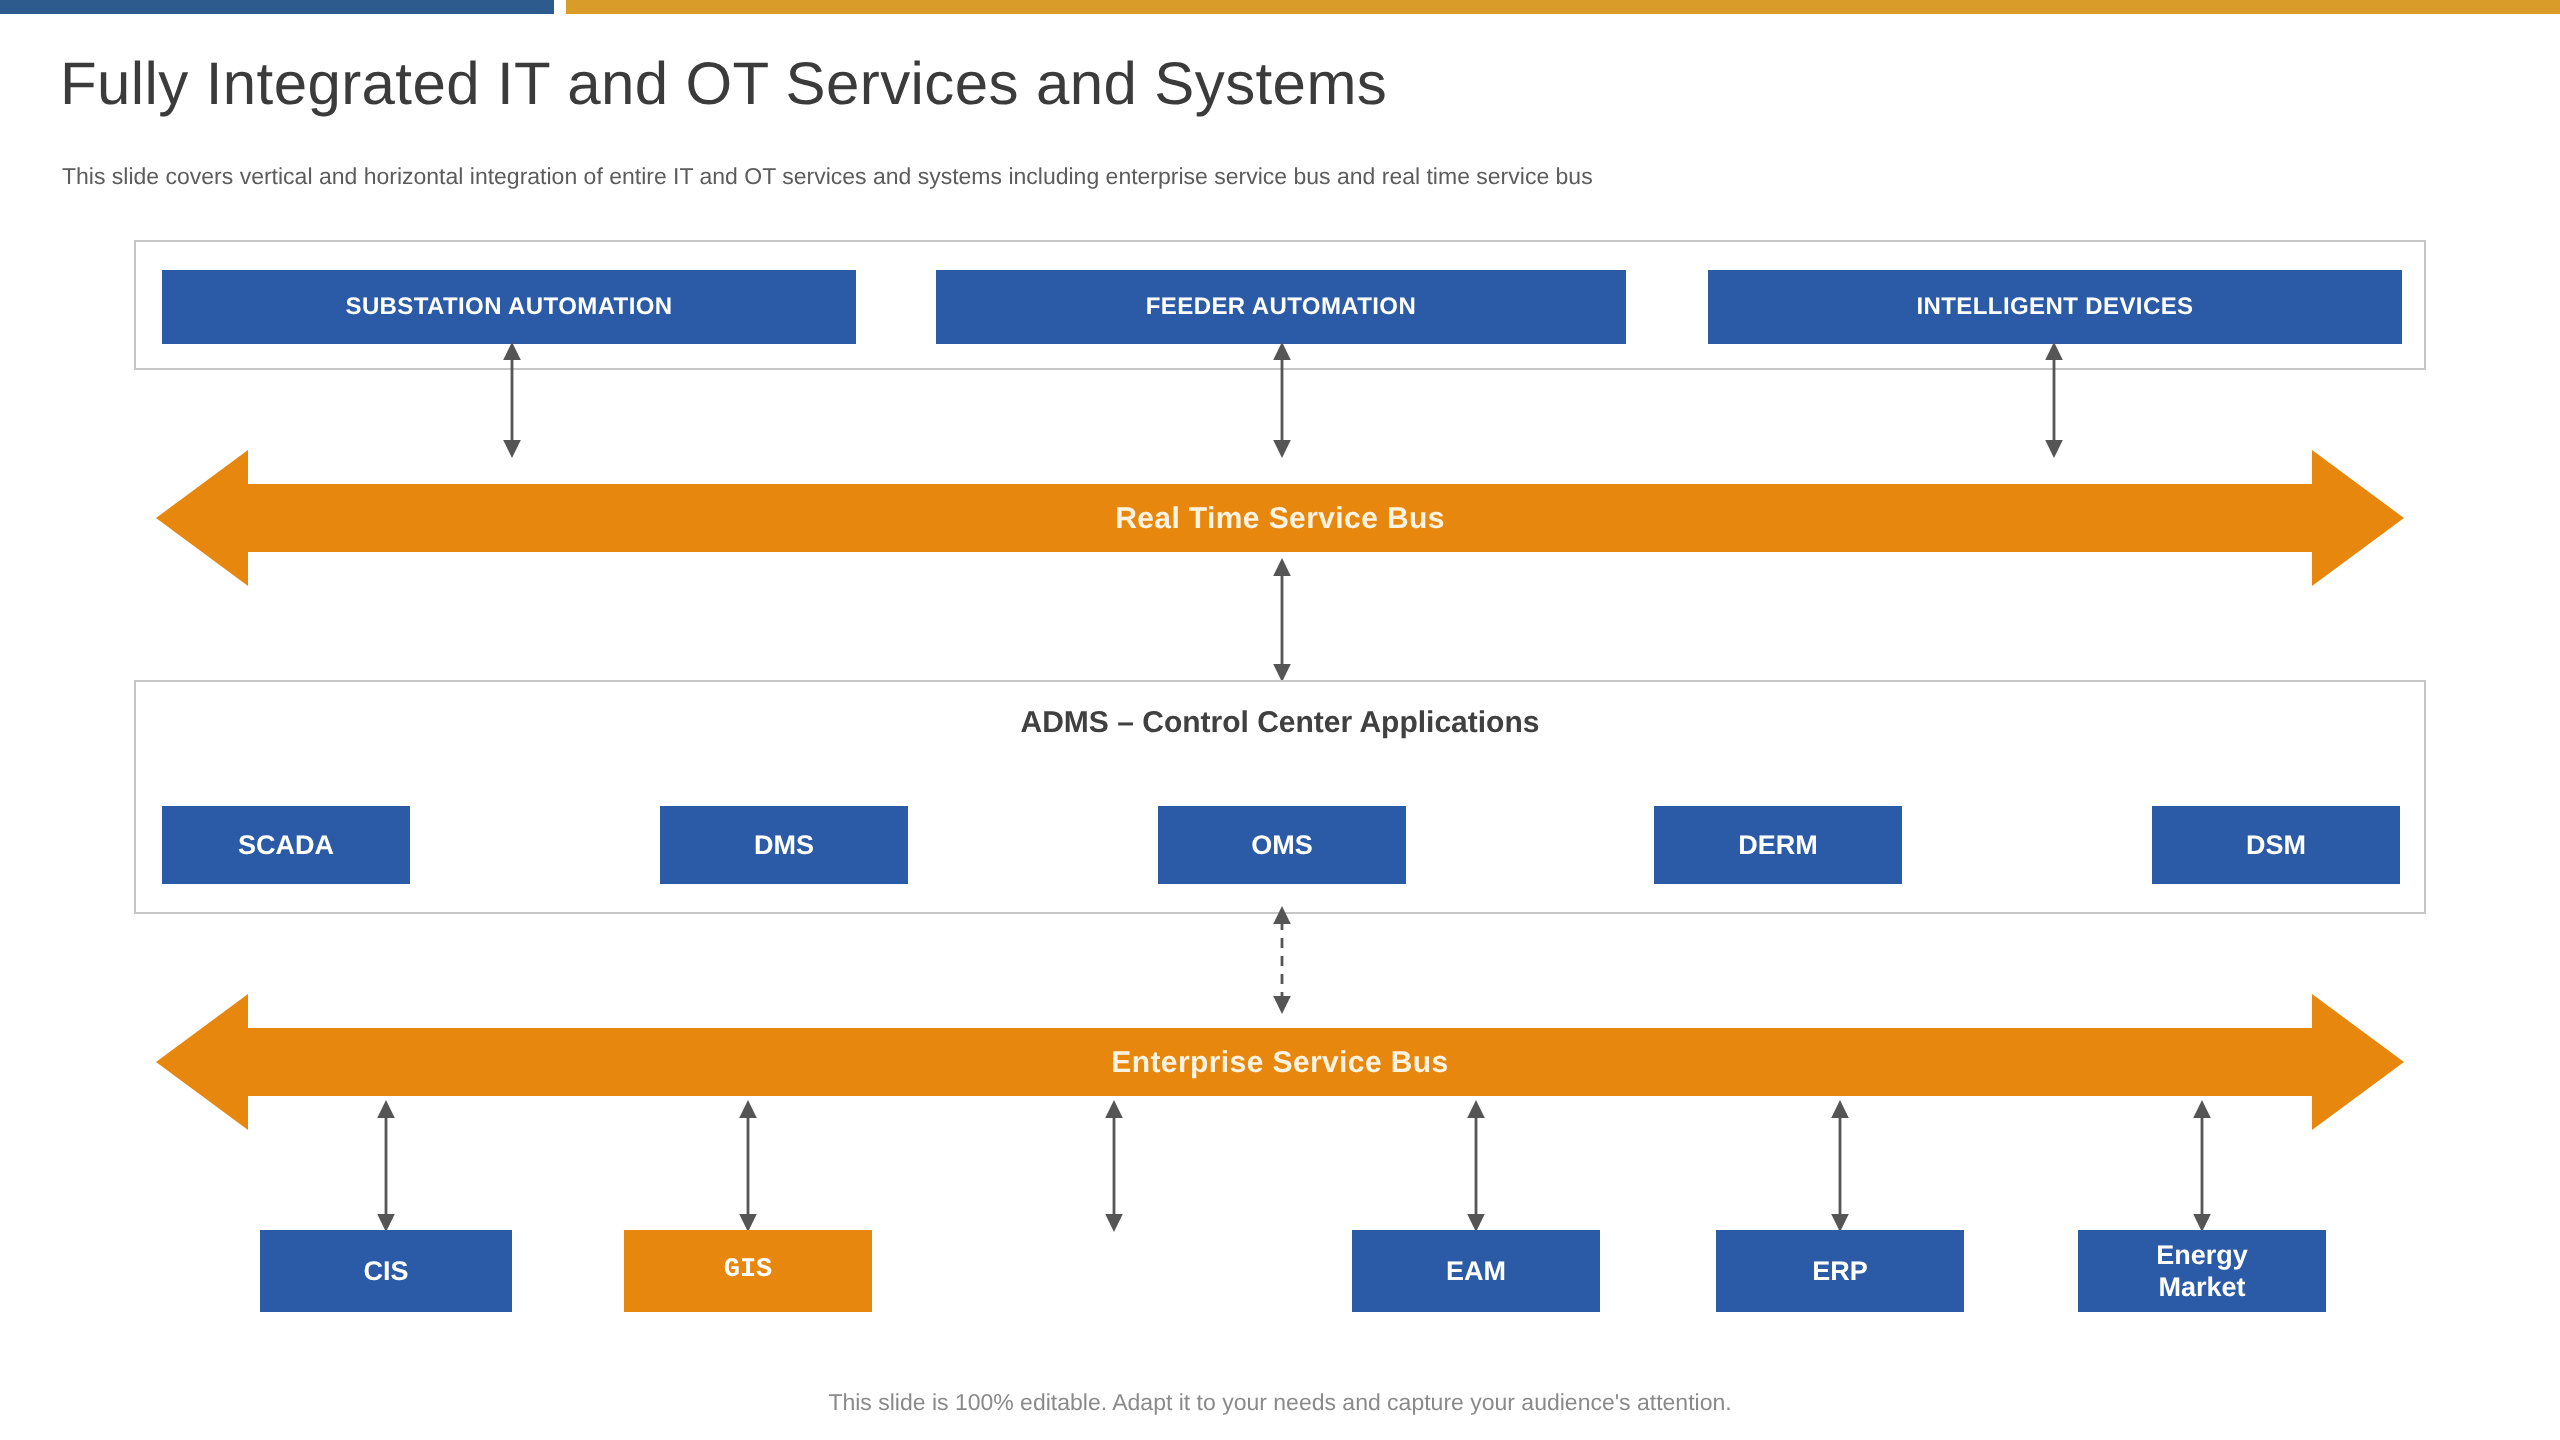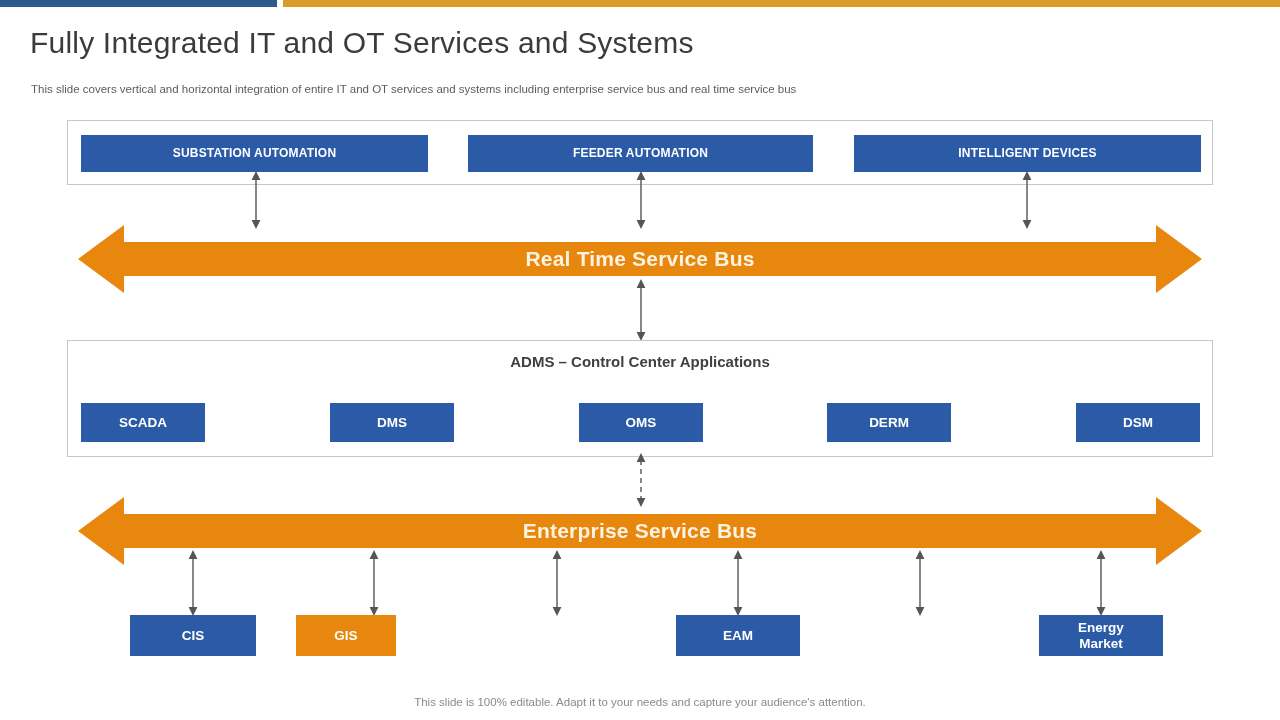--- a/index.html
+++ b/index.html
@@ -57,33 +57,33 @@
 
   .r2{top:403px;height:39px;font-size:13.5px;}
   .r2.b1{left:81px;width:124px;}
   .r2.b2{left:330px;width:124px;}
   .r2.b3{left:579px;width:124px;}
   .r2.b4{left:827px;width:124px;}
   .r2.b5{left:1076px;width:124px;}
 
   .r3{top:615px;height:41px;font-size:13.5px;}
   .r3.b1{left:130px;width:126px;}
-  .r3.b2{left:296px;width:100px;}
+  .r3.b2{left:312px;width:124px;font-family:Liberation Mono, monospace;}
   .r3.b3{left:495px;width:124px;}
   .r3.b4{left:676px;width:124px;}
   .r3.b5{left:858px;width:124px;}
   .r3.b6{left:1039px;width:124px;}
 
   
   .bus{position:absolute;}
   .bus svg{display:block;}
   .bus-label{
     position:absolute;left:0;top:0;width:100%;height:100%;
     display:flex;align-items:center;justify-content:center;
-    color:#fdf3e0;font-weight:bold;font-size:21px;
+    color:#fdf3e0;font-weight:bold;font-size:15px;
     letter-spacing:.2px;pointer-events:none;
   }
   .bus-rt{left:78px;top:225px;width:1124px;height:68px;}
   .bus-es{left:78px;top:497px;width:1124px;height:68px;}
 
   
   .conn{position:absolute;}
   .conn svg{display:block;}
 </style>
 </head>
@@ -203,20 +203,21 @@
     <svg width="24" height="68" viewBox="0 0 24 68">
       <line x1="12" y1="8" x2="12" y2="60" stroke="#555" stroke-width="1.4"></line>
       <polygon points="12,1 7.6,10 16.4,10" fill="#555"></polygon>
       <polygon points="12,67 7.6,58 16.4,58" fill="#555"></polygon>
     </svg>
   </div>
 
   <div class="box blue r3 b1">CIS</div>
   <div class="box orange r3 b2">GIS</div>
   <div class="box blue r3 b4">EAM</div>
+  <div class="box blue r3 b5">ERP</div>
   <div class="box blue r3 b6">
     <span style="display:block">
       <span>Energy</span><br>
       <span>Market</span>
     </span>
   </div>
 
   <div class="footer">This slide is 100% editable. Adapt it to your needs and capture your audience's attention.</div>
 
 </div>

